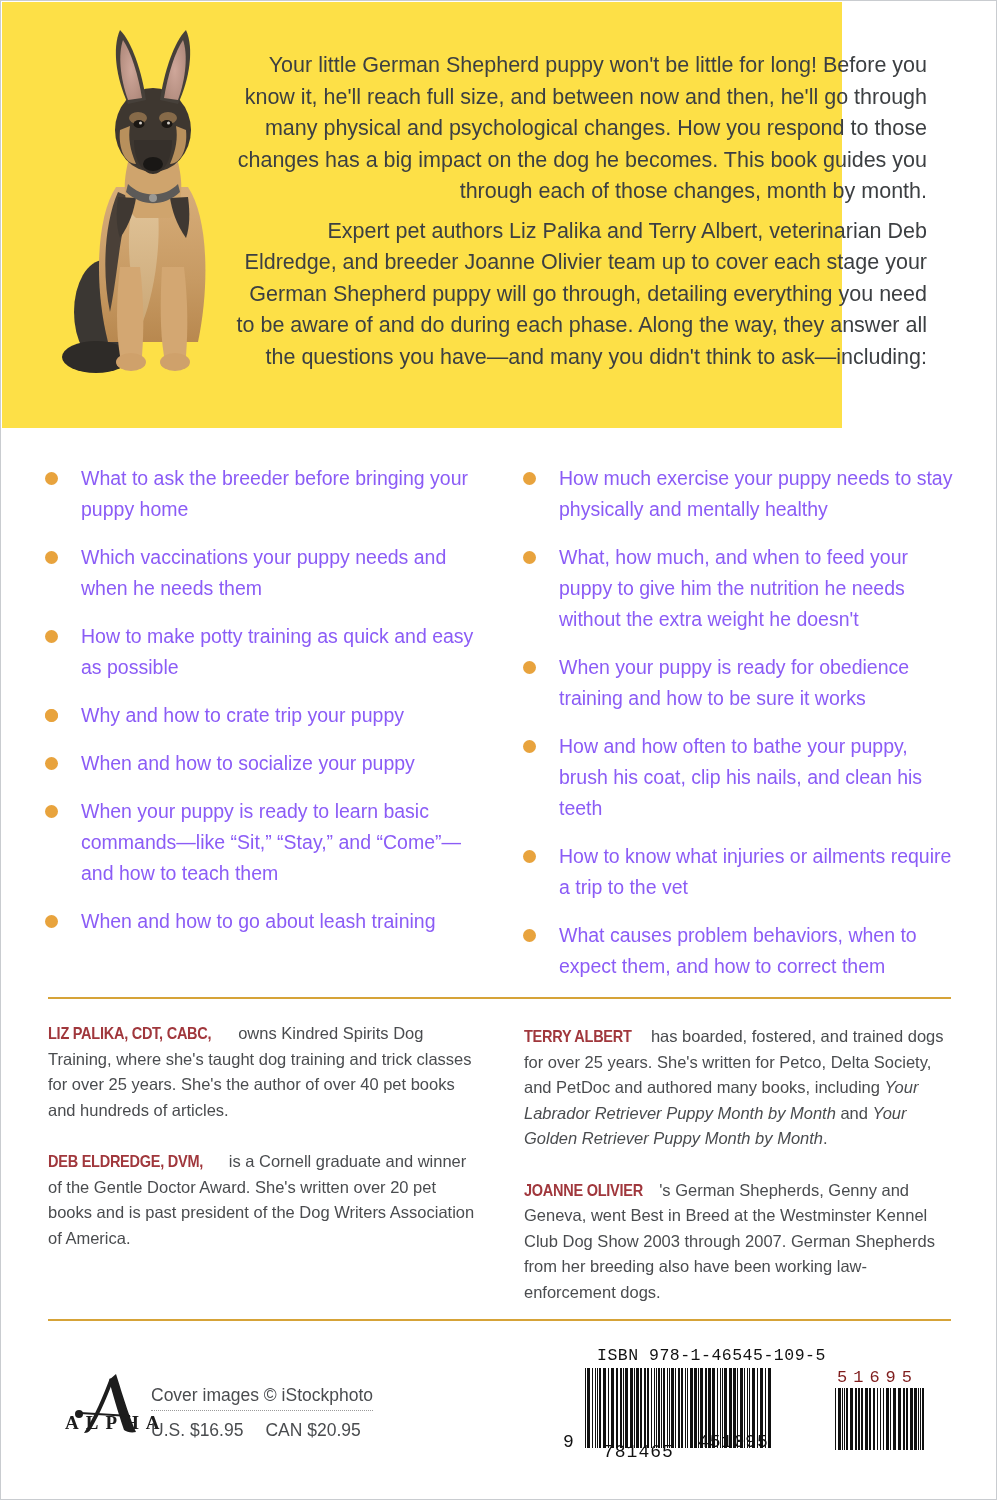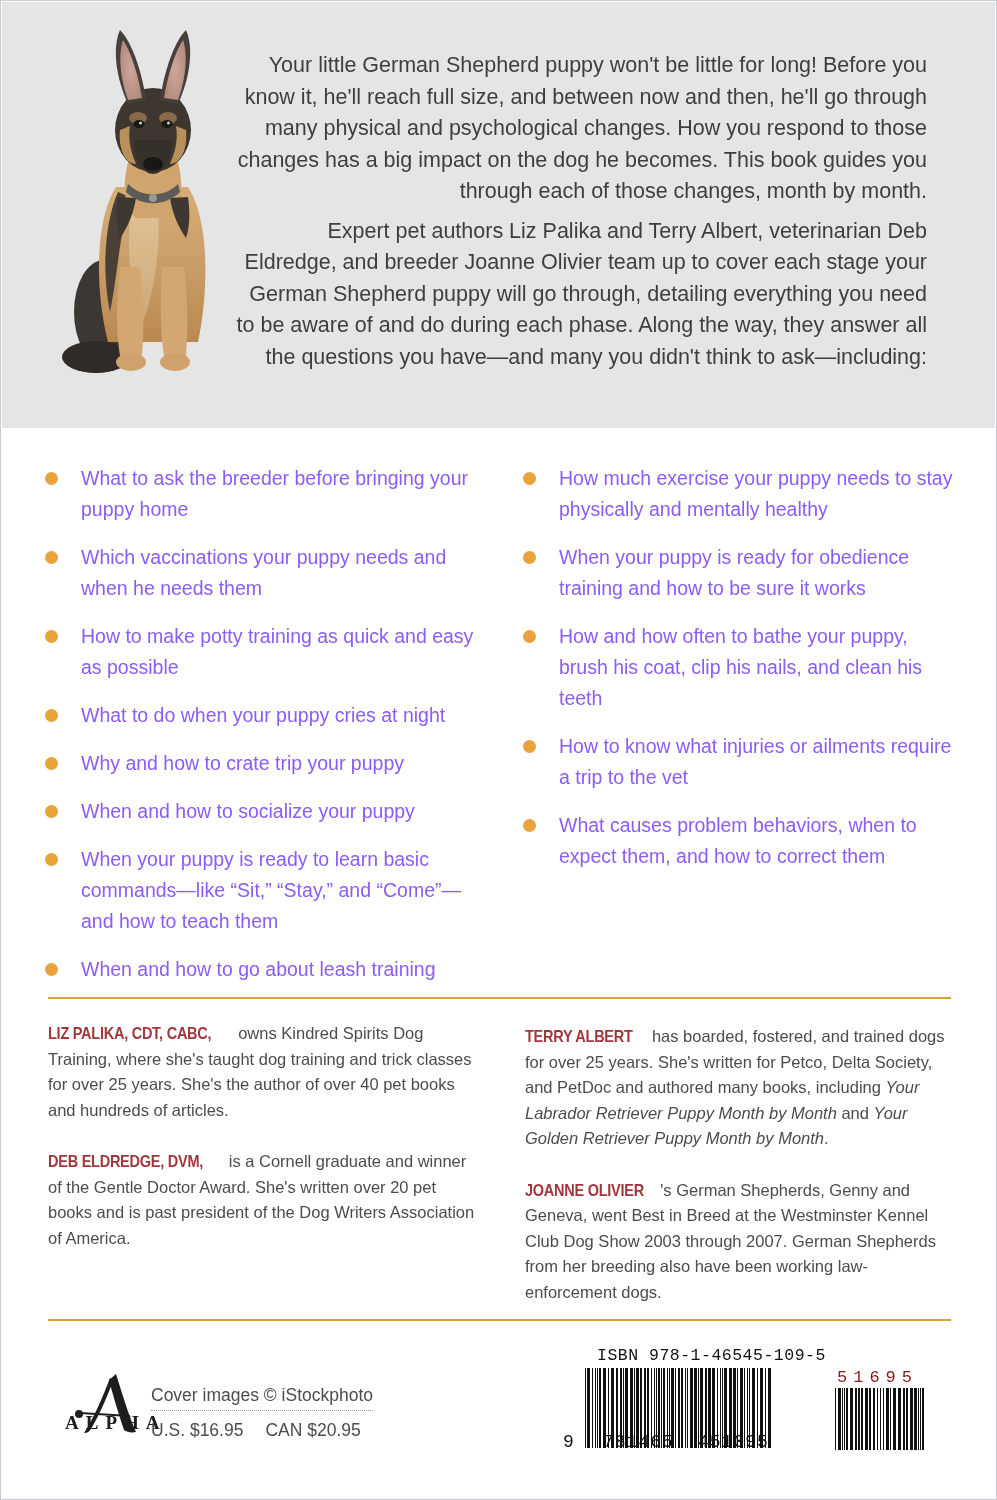--- a/index.html
+++ b/index.html
@@ -18,23 +18,23 @@
     box-sizing: border-box;
     border: 1px solid #c9ccd0;
     overflow: hidden;
   }
 
   
   .blue-panel {
     position: absolute;
     left: 1px;
     top: 1px;
-    width: 993px;
+    width: 840px;
     height: 426px;
-    background: #e5e5e5;
+    background: #fde047;
     box-sizing: border-box;
   }
   .blurb {
     position: absolute;
     left: 233px;
     top: 48px;
     width: 692px;
     color: #3c3f42;
     font-size: 21.5px;
     line-height: 31.5px;
@@ -101,21 +101,20 @@
   .rule.bottom-rule { top: 1318px; }
 
   
   .bios {
     position: absolute;
     left: 47px;
     top: 1020px;
     width: 905px;
     display: flex;
     gap: 48px;
-    justify-content: space-between;
   }
   .bio-col { width: 428px; }
   .bio {
     color: #4a4c4f;
     font-size: 16.5px;
     line-height: 25.5px;
     margin-bottom: 26px;
   }
   .bio .who {
     color: #a0373c;
@@ -215,21 +214,21 @@
   .bars { display: flex; align-items: flex-end; height: 100%; }
   .bars .b { background: #111; height: 100%; }
   .bc-digits {
     position: absolute;
     font-family: "Liberation Mono", monospace;
     font-size: 18px;
     color: #111;
     letter-spacing: 1px;
   }
   .bc-left-digit { left: -10px; top: 86px; }
-  .bc-group1 { left: 30px; top: 86px; }
+  .bc-group1 { left: 30px; top: 96px; }
   .bc-group2 { left: 125px; top: 86px; }
   .addon-digits {
     position: absolute;
     left: 264px;
     top: 22px;
     font-family: "Liberation Mono", monospace;
     font-size: 17px;
     letter-spacing: 6px;
     color: #7f1d1d;
   }
@@ -309,28 +308,29 @@
       <p>Your little German Shepherd puppy won't be little for long! Before you know it, he'll reach full size, and between now and then, he'll go through many physical and psychological changes. How you respond to those changes has a big impact on the dog he becomes. This book guides you through each of those changes, month by month.</p>
       <p class="second">Expert pet authors Liz Palika and Terry Albert, veterinarian Deb Eldredge, and breeder Joanne Olivier team up to cover each stage your German Shepherd puppy will go through, detailing everything you need to be aware of and do during each phase. Along the way, they answer all the questions you have—and many you didn't think to ask—including:</p>
     </div>
   </div>
 
   <div class="bullets">
     <div class="bullet-col">
       <div class="bullet-item"><span class="dot"></span><span>What to ask the breeder before bringing your puppy home</span></div>
       <div class="bullet-item"><span class="dot"></span><span>Which vaccinations your puppy needs and when he needs them</span></div>
       <div class="bullet-item"><span class="dot"></span><span>How to make potty training as quick and easy as possible</span></div>
-      <div class="bullet-item"><span class="dot"></span><span>What to do when your puppy cries at night</span></div>
+      <div class="bullet-item"><span class="dot"></span></div>
       <div class="bullet-item"><span class="dot"></span><span>Why and how to crate trip your puppy</span></div>
       <div class="bullet-item"><span class="dot"></span><span>When and how to socialize your puppy</span></div>
       <div class="bullet-item"><span class="dot"></span><span>When your puppy is ready to learn basic commands—like “Sit,” “Stay,” and “Come”—and how to teach them</span></div>
       <div class="bullet-item"><span class="dot"></span><span>When and how to go about leash training</span></div>
     </div>
     <div class="bullet-col">
       <div class="bullet-item"><span class="dot"></span><span>How much exercise your puppy needs to stay physically and mentally healthy</span></div>
+      <div class="bullet-item"><span class="dot"></span><span>What, how much, and when to feed your puppy to give him the nutrition he needs without the extra weight he doesn't</span></div>
       <div class="bullet-item"><span class="dot"></span><span>When your puppy is ready for obedience training and how to be sure it works</span></div>
       <div class="bullet-item"><span class="dot"></span><span>How and how often to bathe your puppy, brush his coat, clip his nails, and clean his teeth</span></div>
       <div class="bullet-item"><span class="dot"></span><span>How to know what injuries or ailments require a trip to the vet</span></div>
       <div class="bullet-item"><span class="dot"></span><span>What causes problem behaviors, when to expect them, and how to correct them</span></div>
     </div>
   </div>
 
   <div class="rule top-rule"></div>
 
   <div class="bios">

